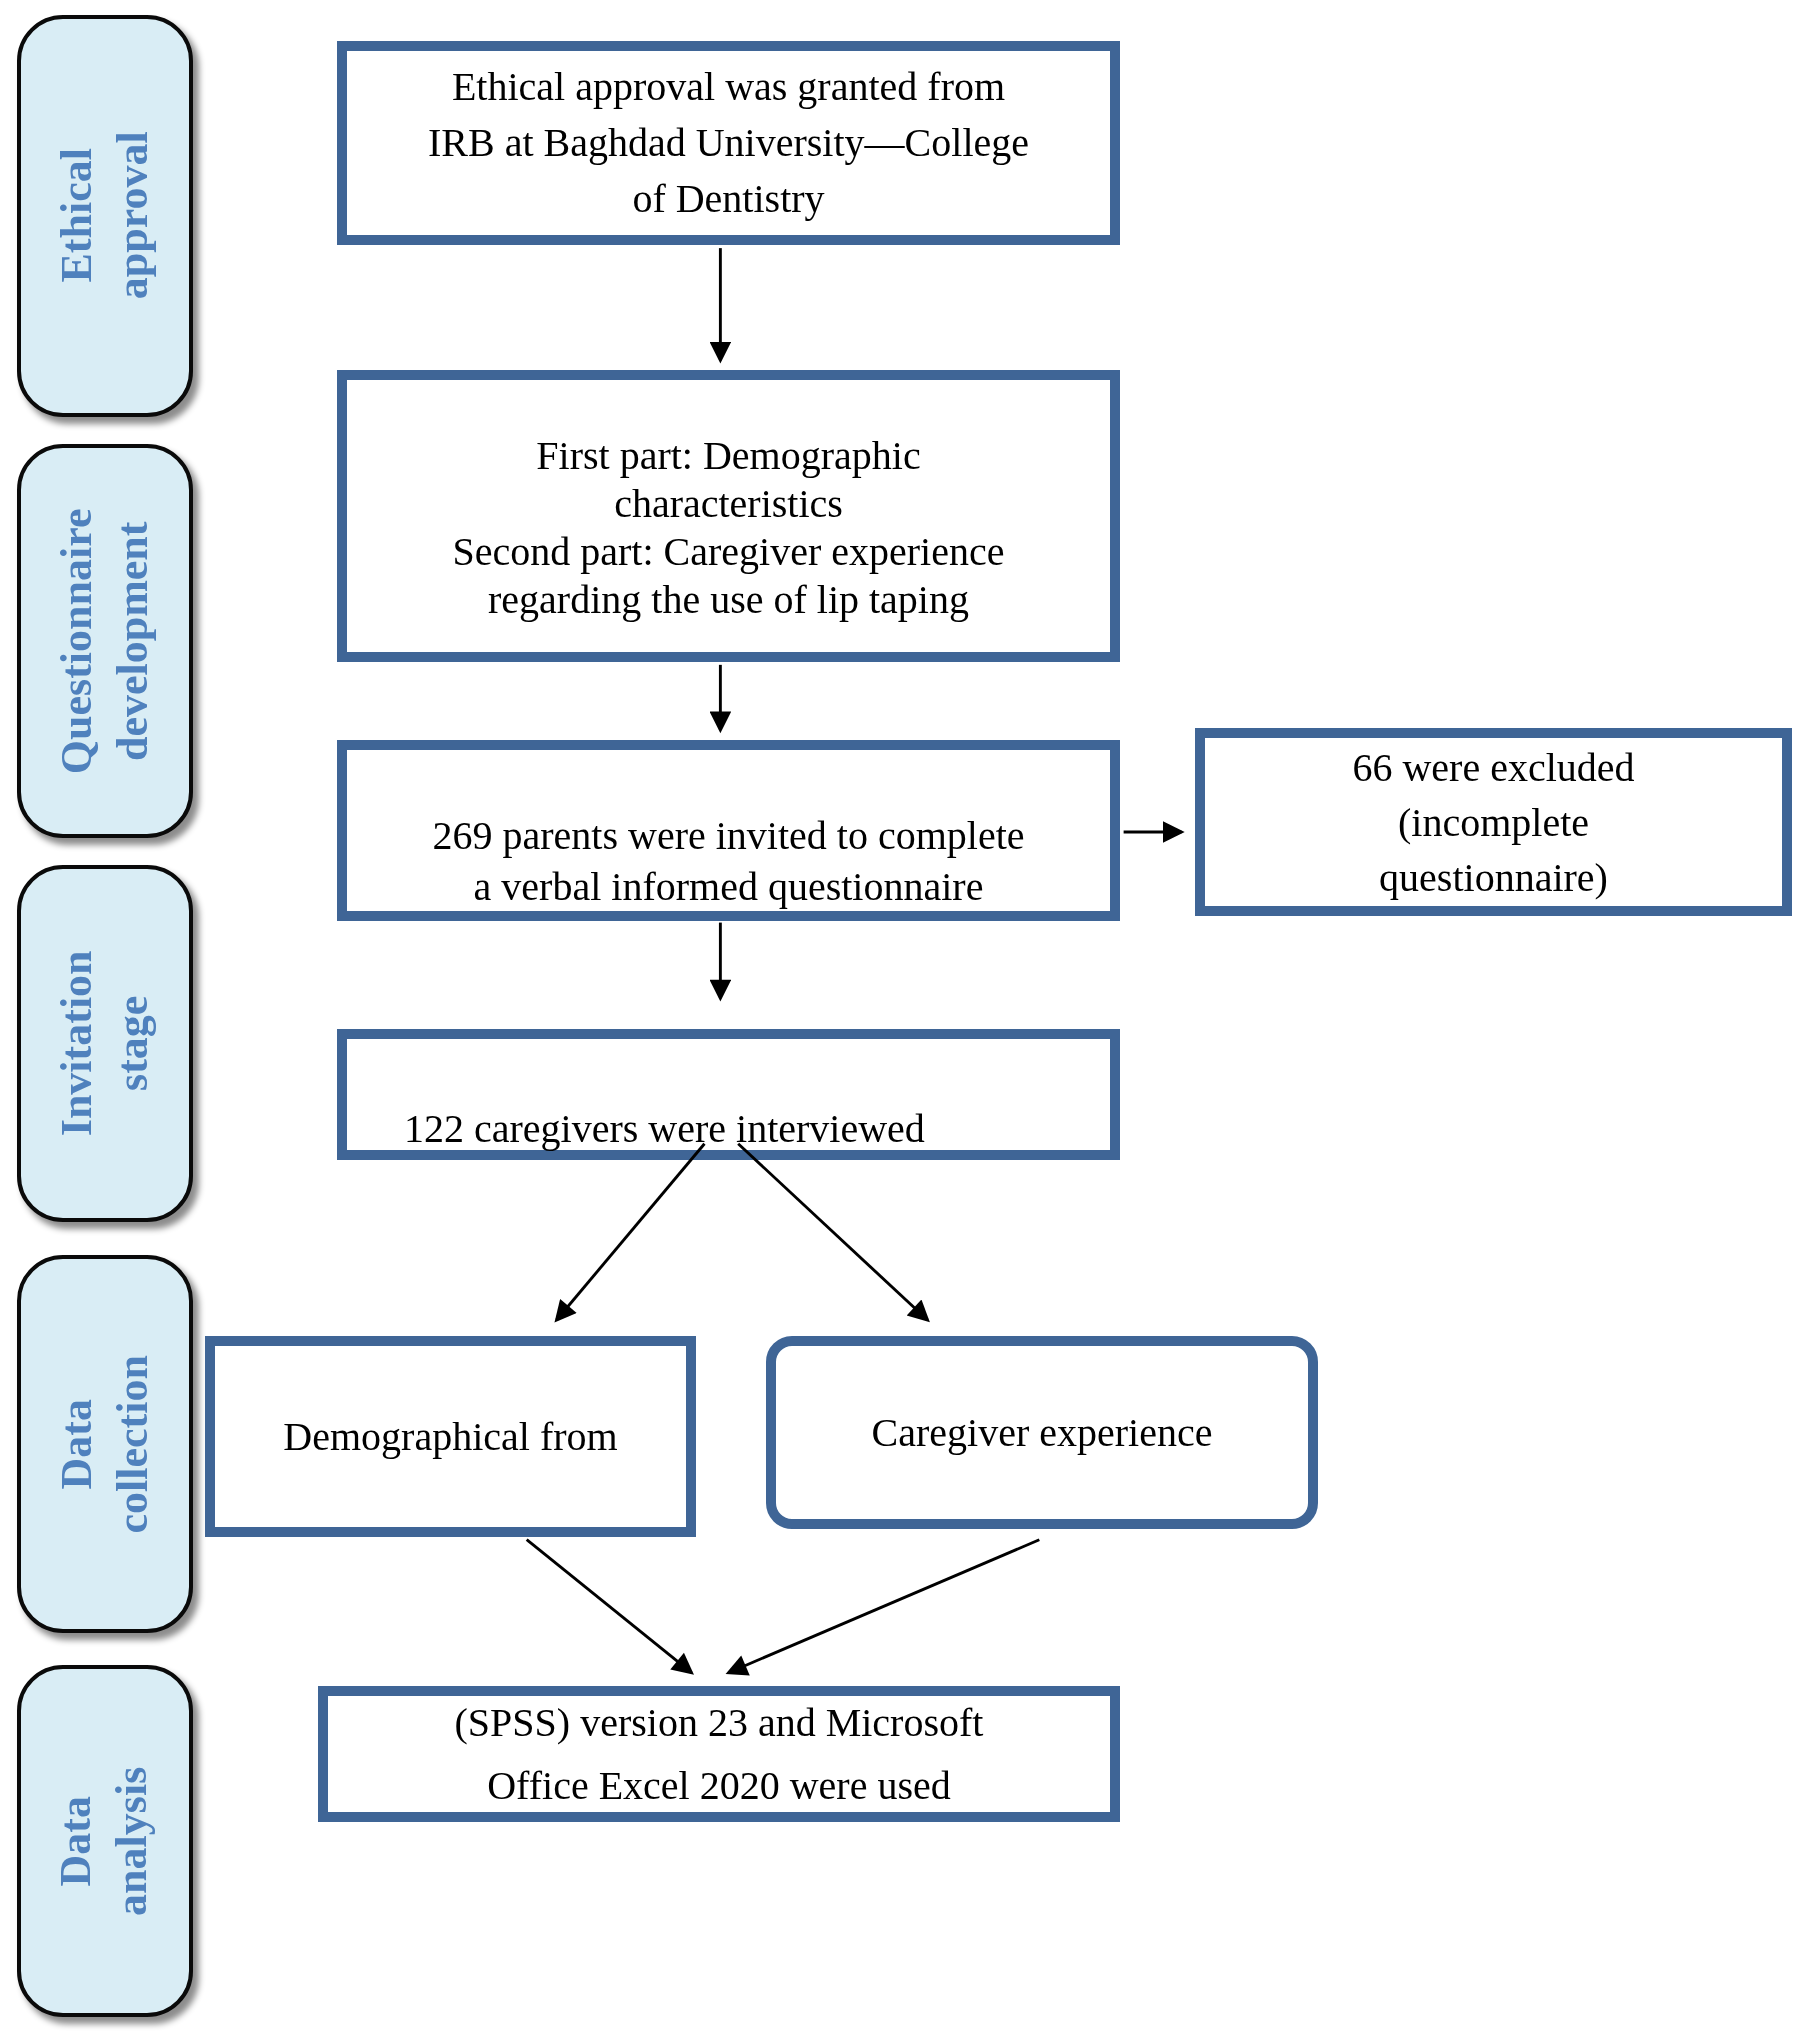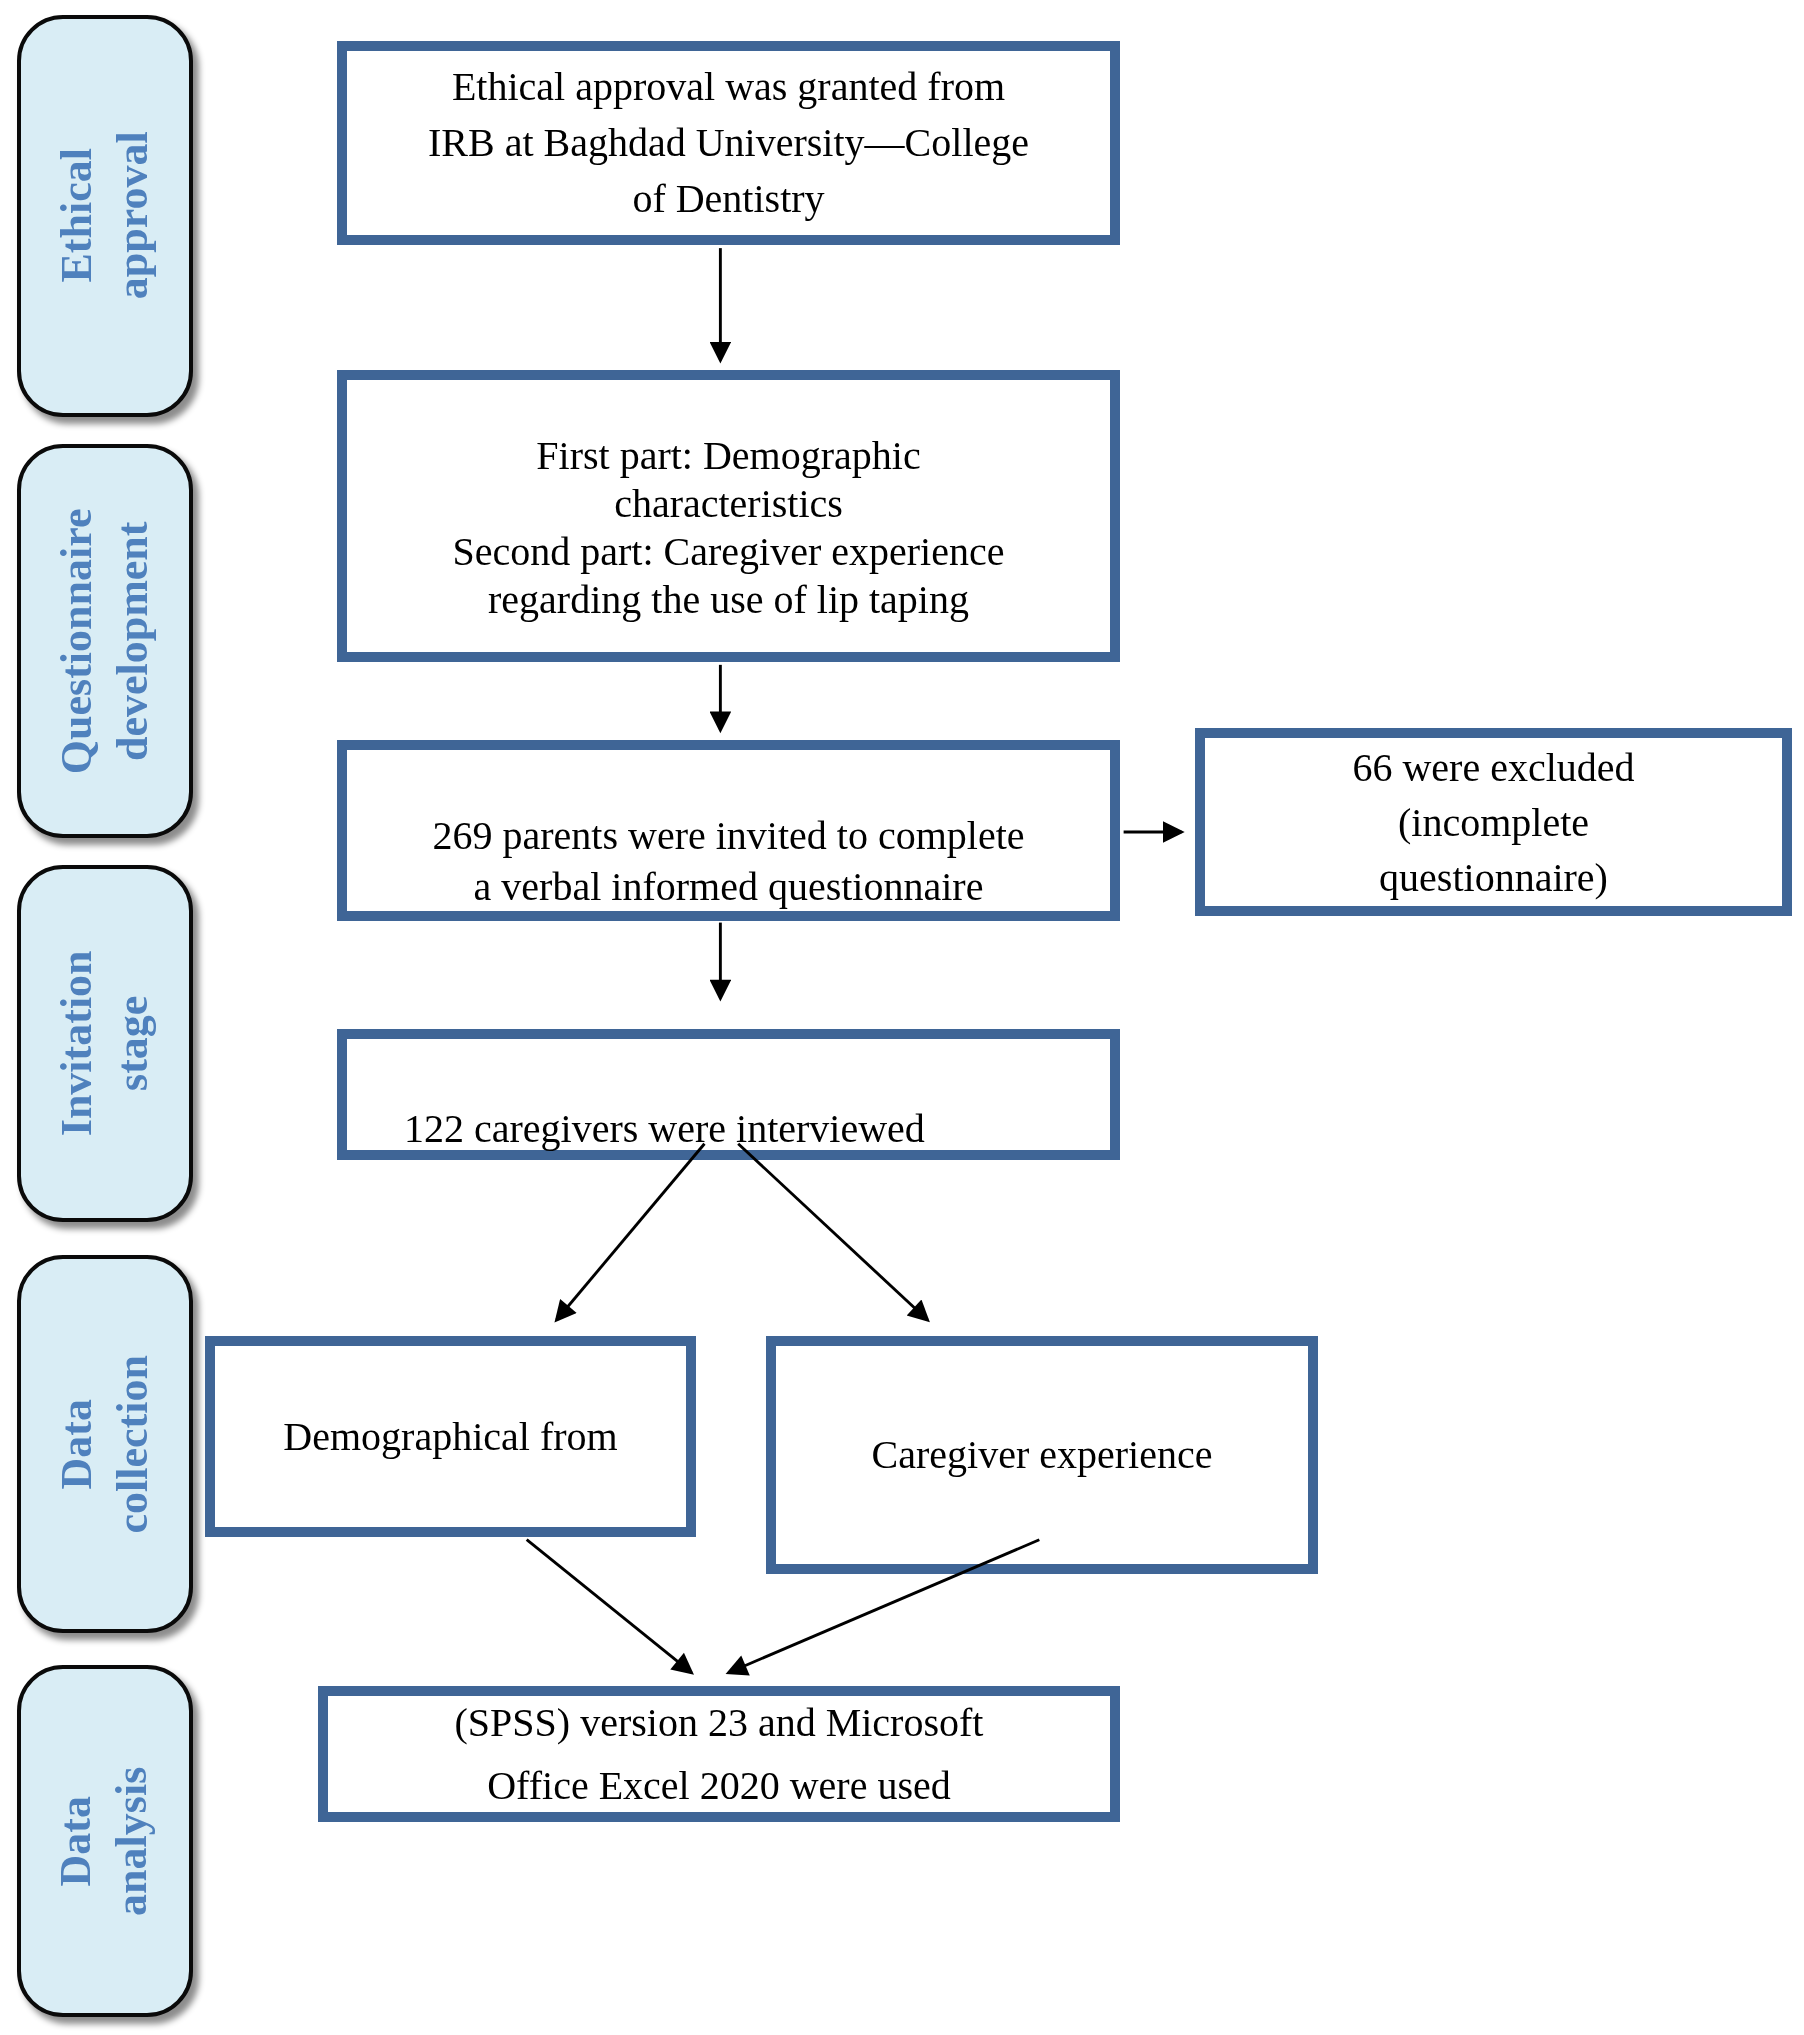--- a/index.html
+++ b/index.html
@@ -49,21 +49,21 @@
   #s3{top:865px;height:357px;}
   #s4{top:1255px;height:378px;}
   #s5{top:1665px;height:352px;}
 
   #b-ethical{left:337px;top:41px;width:783px;height:204px;line-height:56px;}
   #b-quest{left:337px;top:370px;width:783px;height:292px;line-height:48px;padding-top:4px;}
   #b-invited{left:337px;top:740px;width:783px;height:181px;line-height:51px;padding-top:8.7px;}
   #b-excluded{left:1195px;top:728px;width:597px;height:188px;line-height:55px;}
   #b-interviewed{left:337px;top:1009px;width:783px;height:131px;line-height:48px;padding-top:18.3px;text-align:left;padding-left:57px;margin-top:20px;}
   #b-demo{left:205px;top:1336px;width:491px;height:201px;line-height:48px;}
-  #b-exp{left:766px;top:1336px;width:552px;height:238px;line-height:48px;}
+  #b-exp{left:766px;top:1336px;width:552px;height:193px;line-height:48px;border-radius:26px;}
   #b-spss{left:318px;top:1686px;width:802px;height:136px;line-height:63px;}
 
   #arrows{position:absolute;left:0;top:0;width:1804px;height:2035px;}
   #arrows path{stroke:var(--arrow);stroke-width:6;fill:none;}
 </style>
 </head>
 <body>
 
 <div class="stage" id="s1">
   <span class="vtext">Ethical

